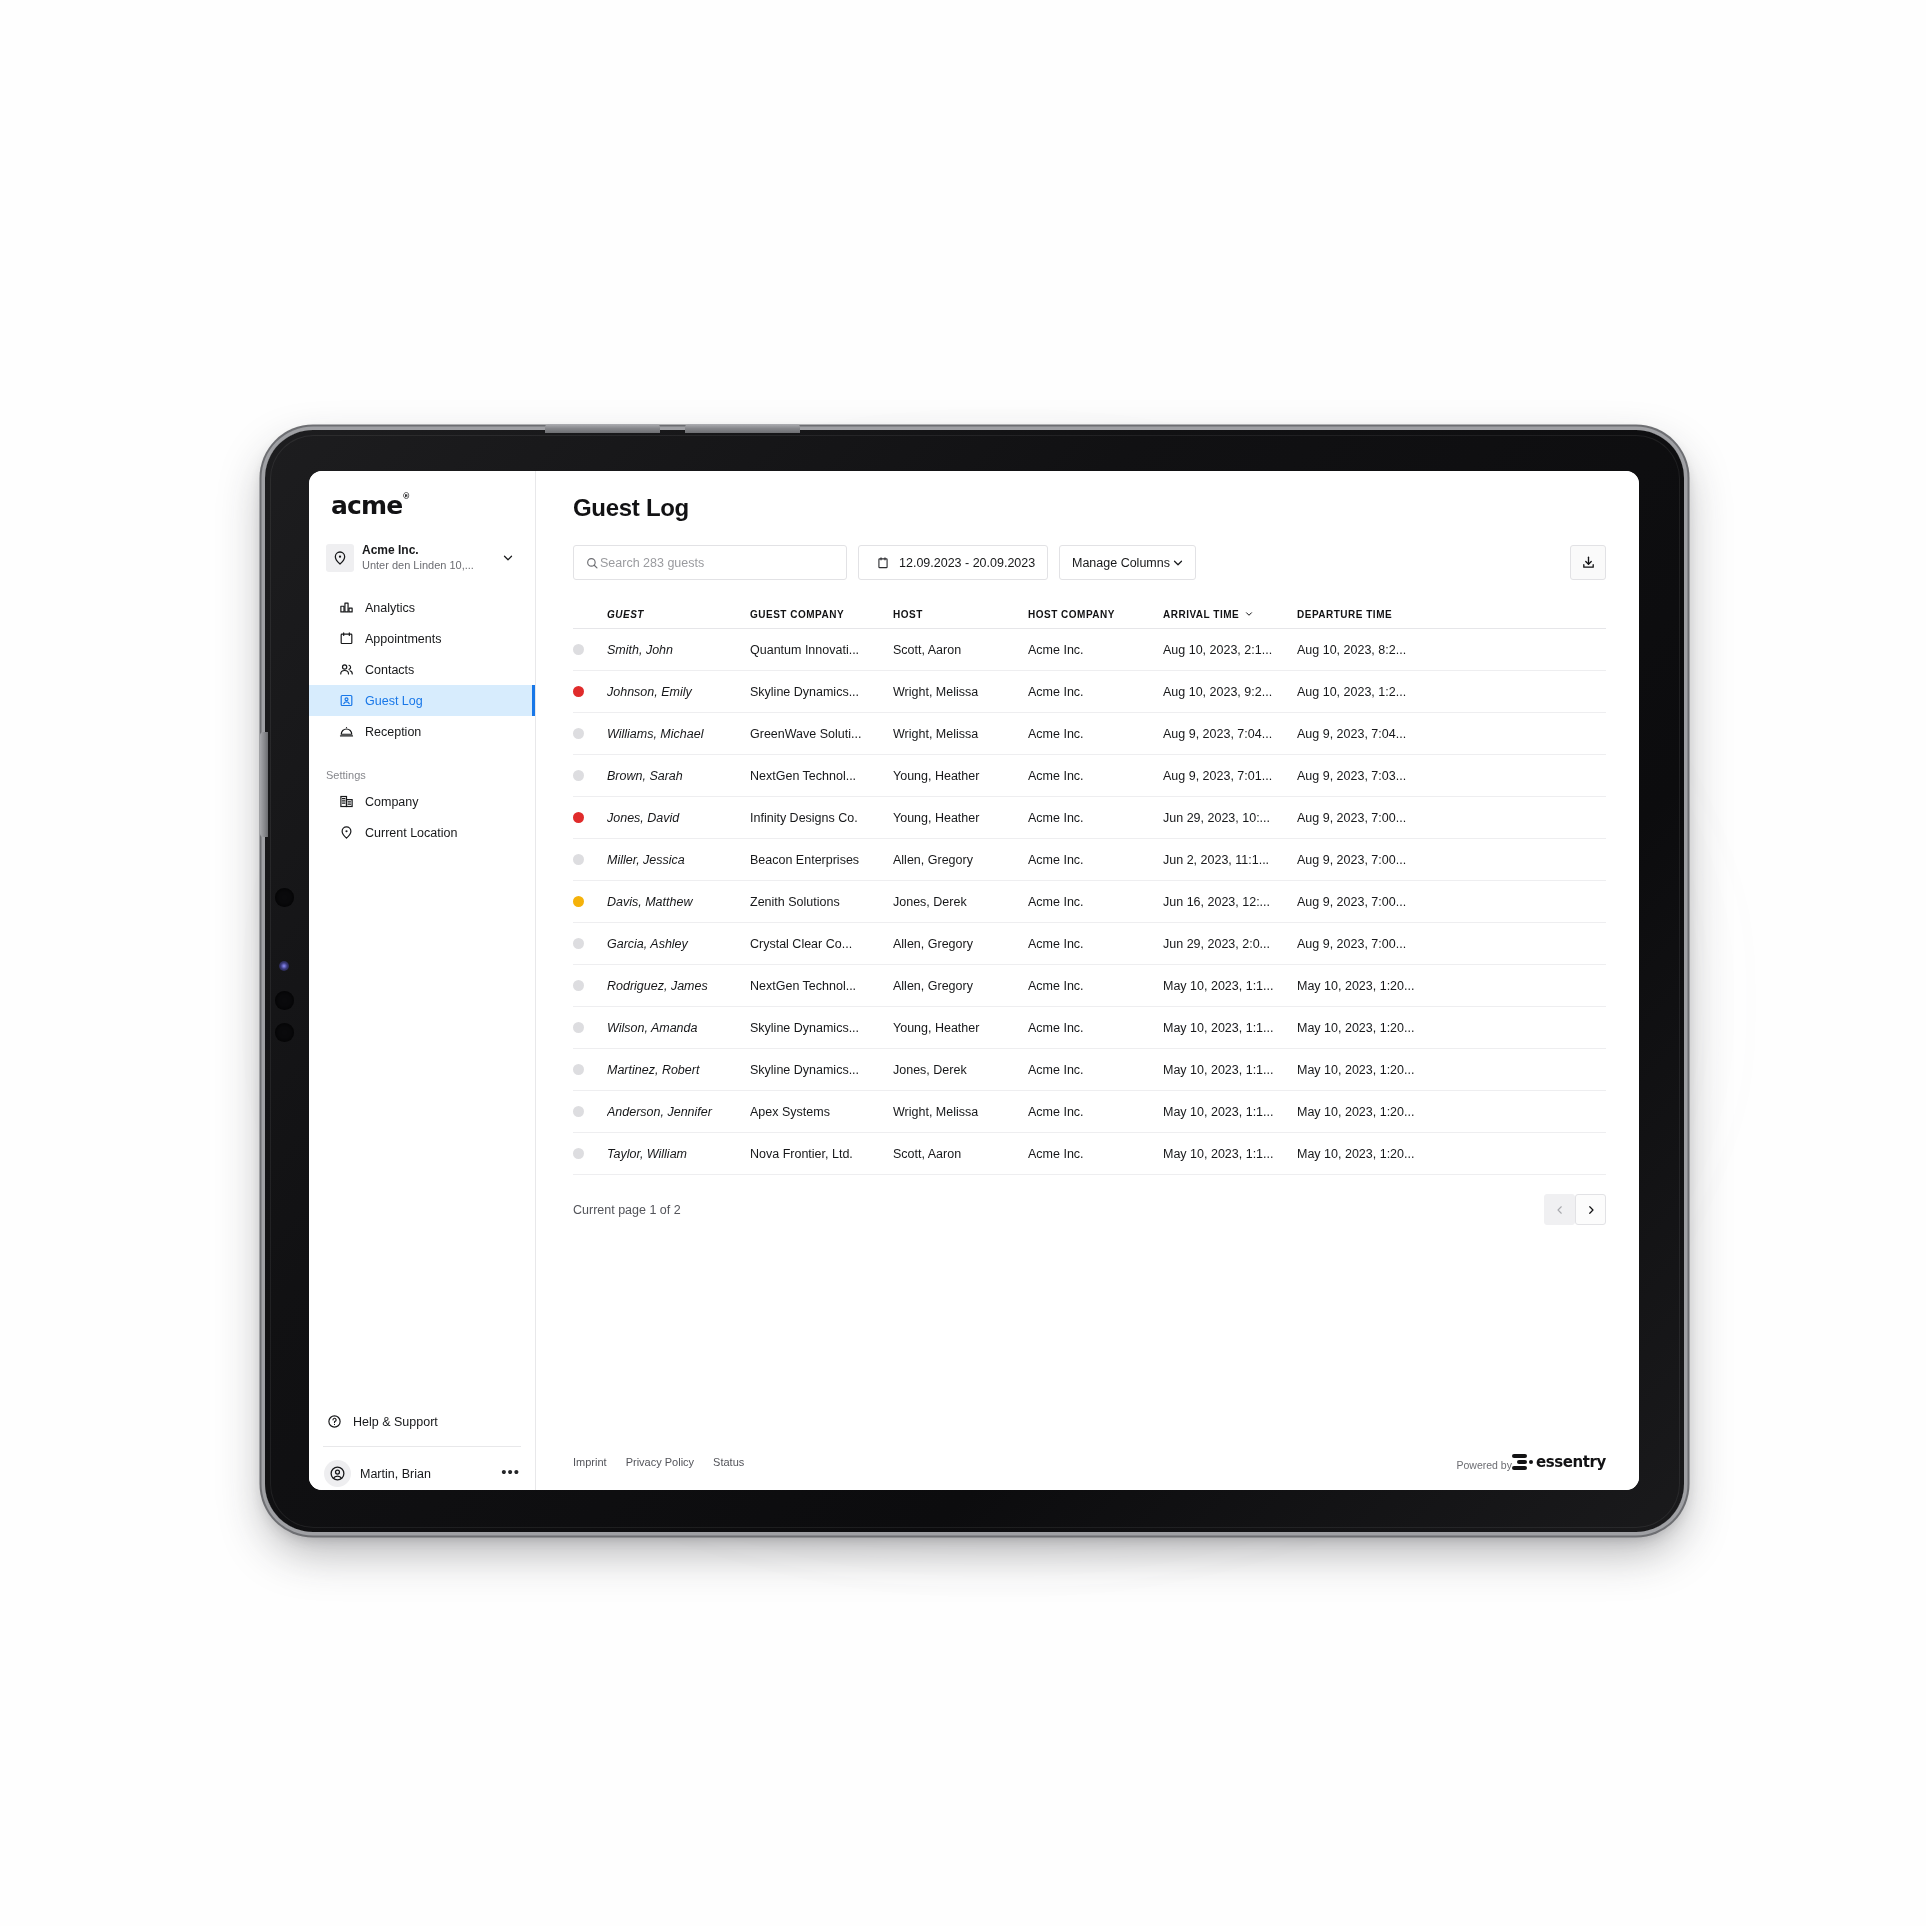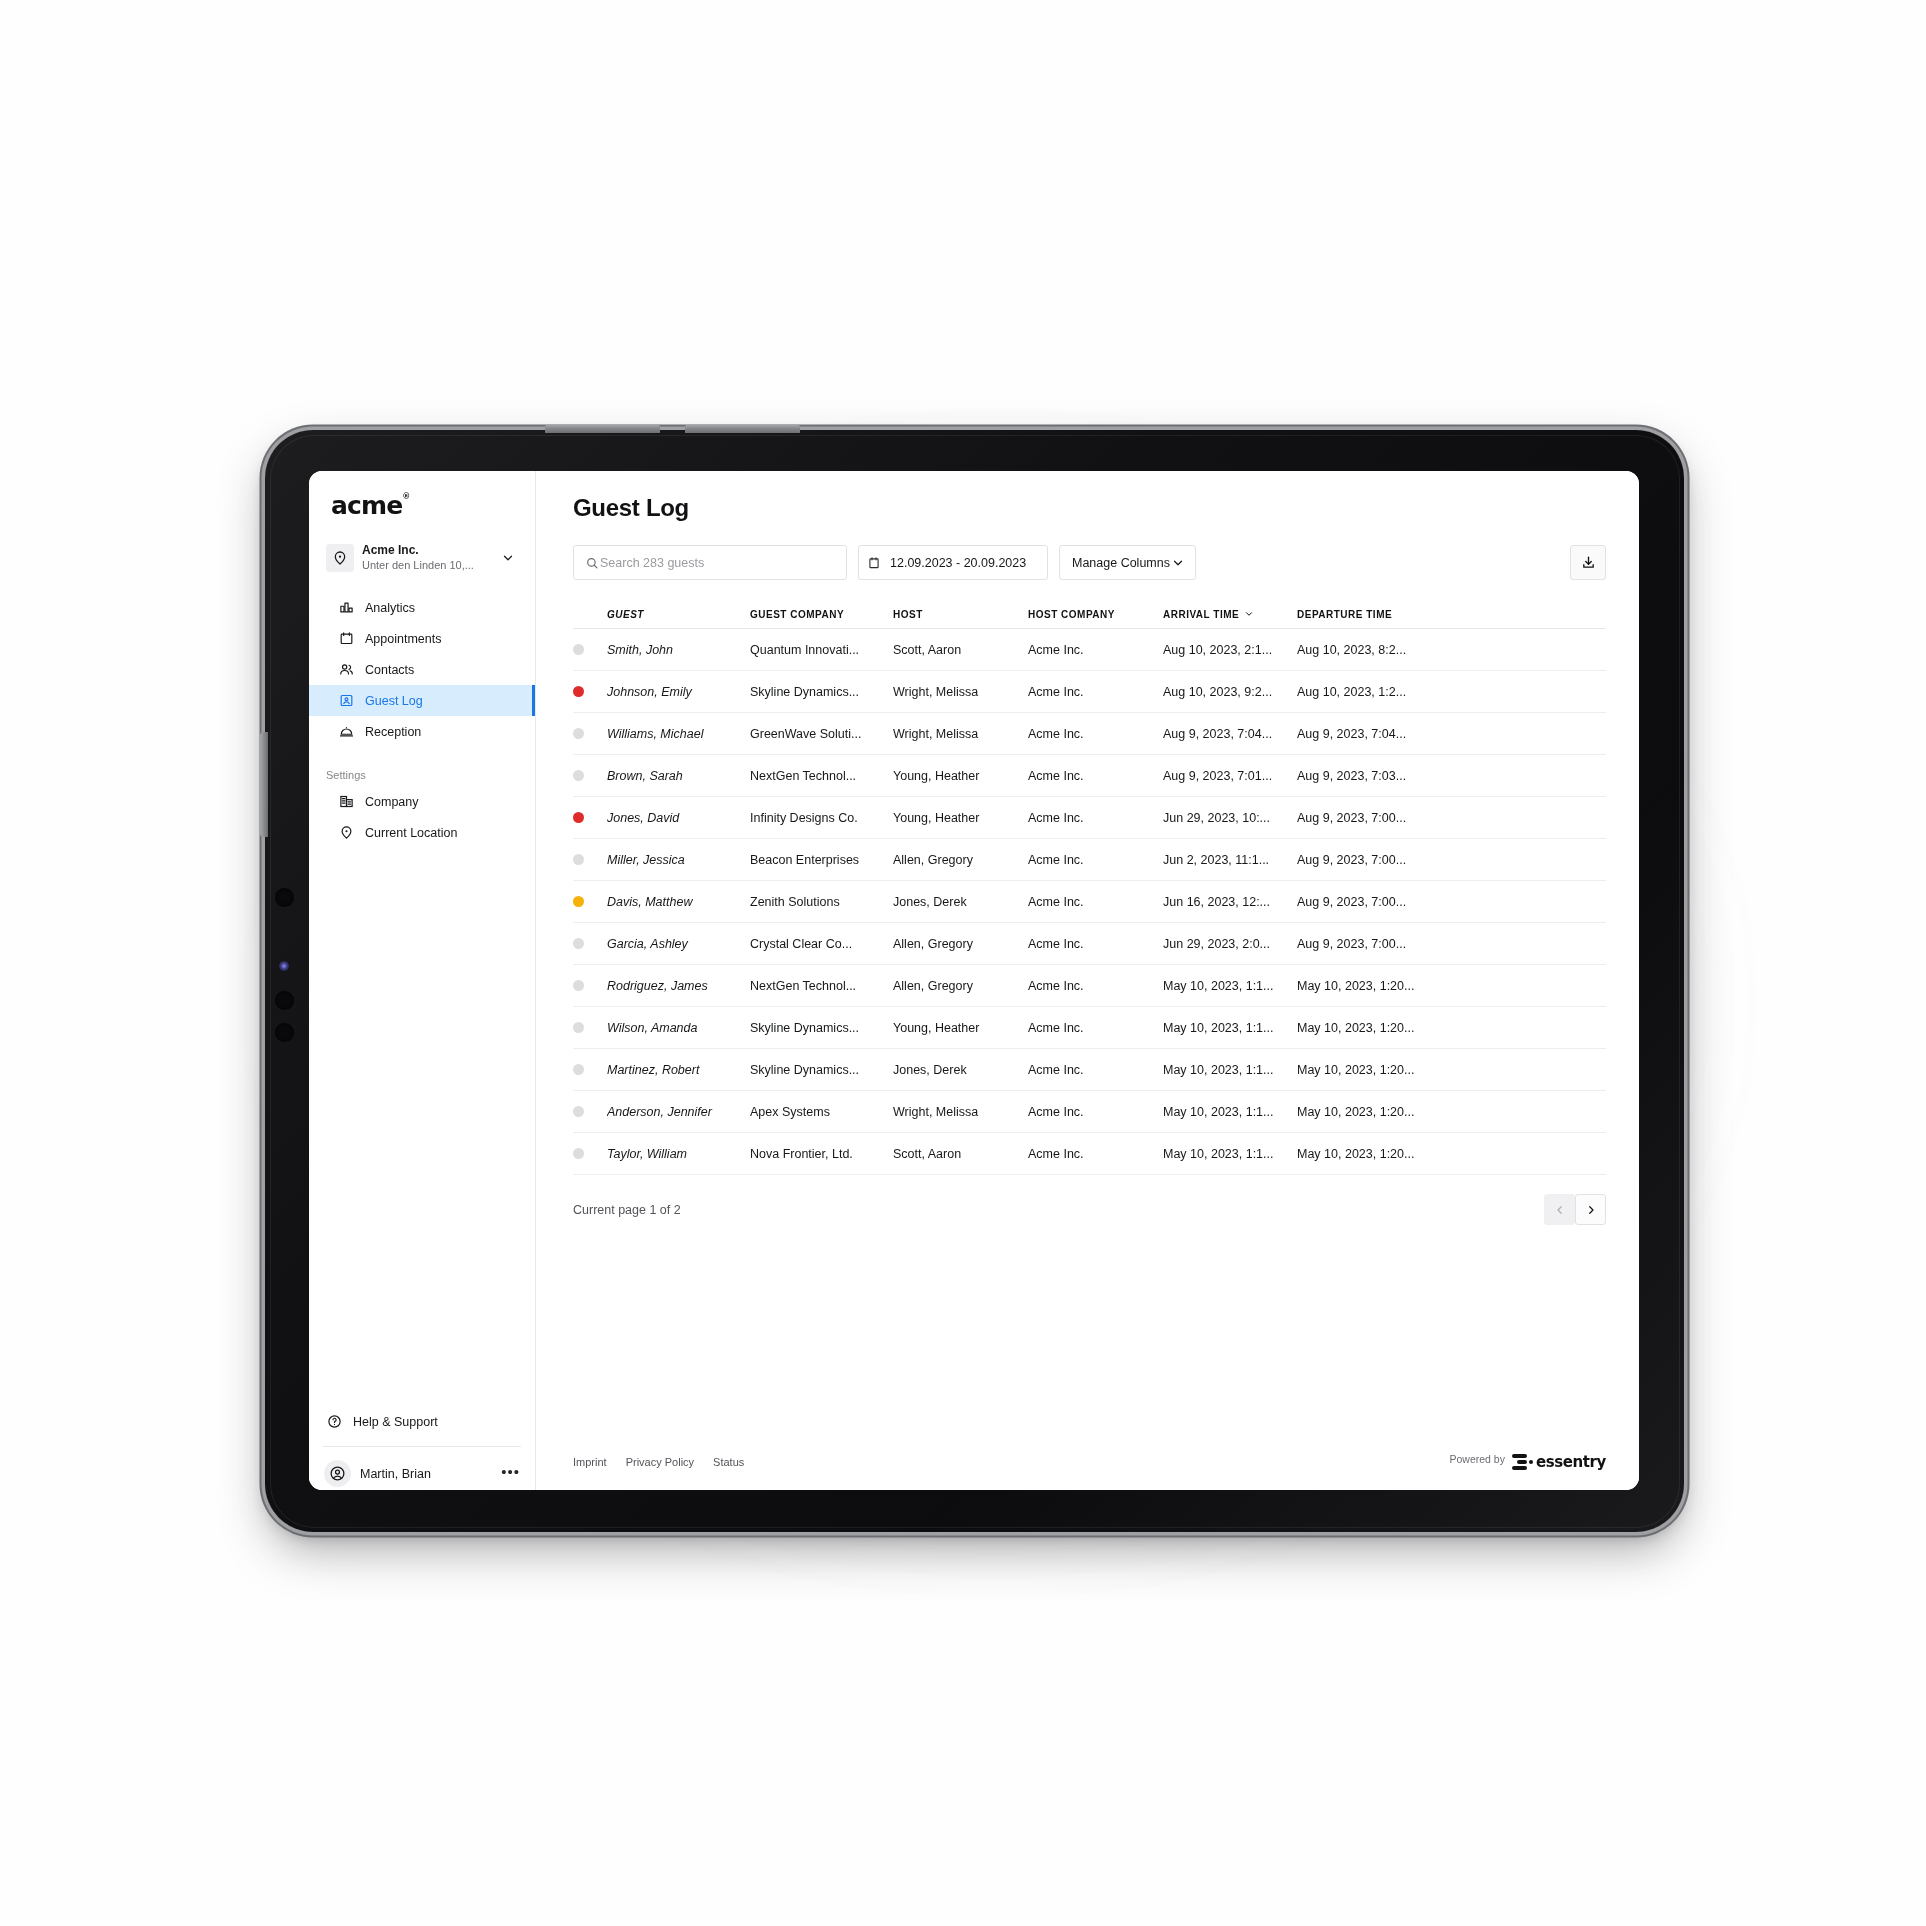--- a/index.html
+++ b/index.html
@@ -143,21 +143,21 @@
   .ctl {
     height: 35px; border: 1px solid #e2e2e5; border-radius: 3px; background: #fff;
     display: flex; align-items: center; cursor: pointer;
   }
   #search-box { width: 274px; padding: 0 11px; gap: 1px; justify-content: center; }
   #search-input {
     border: 0; outline: 0; font-size: 12.5px; color: #17181a; background: transparent;
     font-family: "Liberation Sans", sans-serif; width: 100%;
   }
   #search-input::placeholder { color: #9a9b9f; }
-  #date-box { width: 190px; padding: 0 8px; gap: 9px; }
+  #date-box { width: 190px; padding: 0 17px; gap: 9px; }
   #date-text { font-size: 12.5px; color: #17181a; white-space: nowrap; }
   #columns-box { width: 137px; padding: 0 10px 0 12px; justify-content: space-between; }
   #columns-text { font-size: 12.5px; color: #17181a; }
   #toolbar-spacer { flex: 1 1 auto; }
   #download-btn {
     width: 36px; height: 35px; border: 1px solid #e2e2e5; border-radius: 3px; background: #fafafa;
     display: flex; align-items: center; justify-content: center; cursor: pointer;
   }
 
   
@@ -194,21 +194,21 @@
 
   
   #footer {
     height: 56px; flex: 0 0 56px;
     display: flex; align-items: center;
     padding: 0 33px 0 37px;
   }
   #footer-links { display: flex; align-items: center; gap: 19px; justify-content: flex-end; }
   .footer-link { font-size: 11px; color: #53545a; cursor: pointer; }
   #footer-spacer { flex: 1 1 auto; }
-  #powered { display: flex; align-items: flex-start; gap: 7px; }
+  #powered { display: flex; align-items: flex-end; }
   #powered-label { font-size: 10.5px; color: #6c6d72; }
   #essentry-word { font-size: 15px; font-weight: 600; color: #121214; letter-spacing: -0.4px;
                    font-family: "DejaVu Sans", sans-serif; }
   #essentry-mark { display: flex; align-items: center; gap: 2.5px; }
   #essentry-bars { display: flex; flex-direction: column; gap: 2.5px; align-items: flex-end; }
   .ess-bar { height: 3.5px; background: #121214; border-radius: 2px; }
   .ess-b1 { width: 15px; } .ess-b2 { width: 10px; } .ess-b3 { width: 15px; }
   #ess-dot { width: 4px; height: 4px; border-radius: 50%; background: #121214; }
 
   svg { display: block; }

